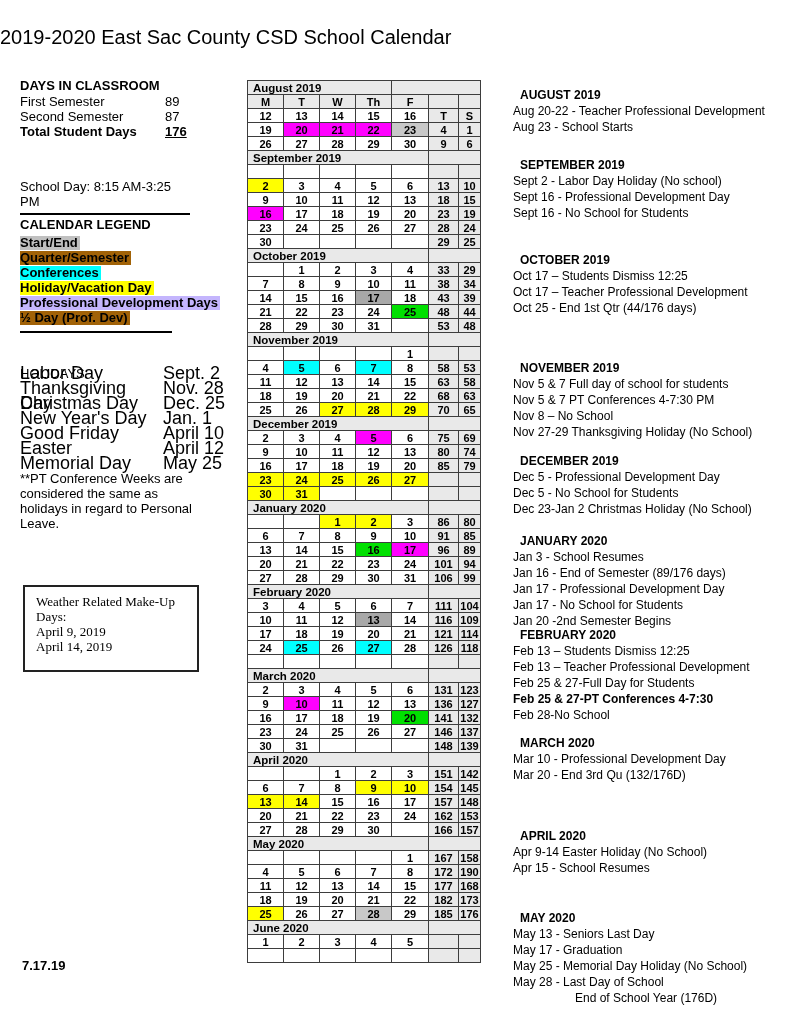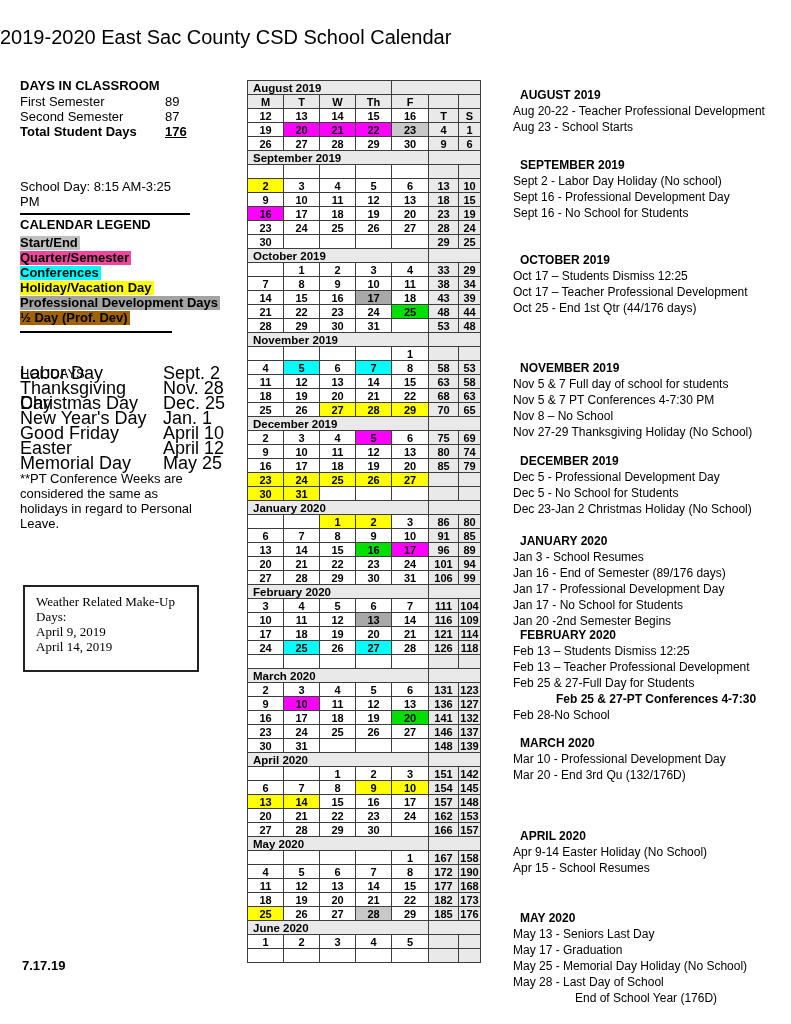--- a/index.html
+++ b/index.html
@@ -62,24 +62,24 @@
         <span class="k">Total Student Days</span>
         <span class="v u">176</span>
       </div>
     </div>
 
   <div id="school-day" class="abs">School Day: 8:15 AM-3:25 PM</div>
 
   <div class="abs lc-heading" style="top:217px;left:20px;">CALENDAR LEGEND</div>
   <div id="legend-list" class="abs">
       <div class="legend-item"><span style="background-color: rgb(192, 192, 192);">Start/End</span></div>
-      <div class="legend-item"><span style="background-color: #ec4899;">Quarter/Semester</span></div>
+      <div class="legend-item"><span style="background-color: #a16207;">Quarter/Semester</span></div>
       <div class="legend-item"><span style="background-color: rgb(0, 255, 255);">Conferences</span></div>
       <div class="legend-item"><span style="background-color: rgb(255, 255, 0);">Holiday/Vacation Day</span></div>
-      <div class="legend-item"><span style="background-color: #a3a3a3;">Professional Development Days</span></div>
+      <div class="legend-item"><span style="background-color: #c4b5fd;">Professional Development Days</span></div>
       <div class="legend-item"><span style="background-color: #a16207;">½ Day (Prof. Dev)</span></div>
     </div>
 
   <div id="divider" class="abs"></div>
 
   <div class="abs lc-text" style="top:366px;left:20px;">HOLIDAYS:</div>
   <div id="holidays" class="abs">
       <div class="hol-row">
         <span class="hn">Labor Day</span>
         <span class="hd">Sept. 2</span>
@@ -683,21 +683,21 @@
         <div class="event-line">Jan 16 - End of Semester (89/176 days)</div>
         <div class="event-line">Jan 17 - Professional Development Day</div>
         <div class="event-line">Jan 17 - No School for Students</div>
         <div class="event-line">Jan 20 -2nd Semester Begins</div>
       </div>
       <div class="event-section" style="top: 627px;">
         <div class="event-heading">FEBRUARY 2020</div>
         <div class="event-line">Feb 13 – Students Dismiss 12:25</div>
         <div class="event-line">Feb 13 – Teacher Professional Development</div>
         <div class="event-line">Feb 25 &amp; 27-Full Day for Students</div>
-        <div class="event-line" style="font-weight: bold; margin-left: 43px;">Feb 25 &amp; 27-PT Conferences 4-7:30</div>
+        <div class="event-line" style="font-weight: bold;">Feb 25 &amp; 27-PT Conferences 4-7:30</div>
         <div class="event-line">Feb 28-No School</div>
       </div>
       <div class="event-section" style="top: 735px;">
         <div class="event-heading">MARCH 2020</div>
         <div class="event-line">Mar 10 - Professional Development Day</div>
         <div class="event-line">Mar 20 - End 3rd Qu (132/176D)</div>
       </div>
       <div class="event-section" style="top: 828px;">
         <div class="event-heading">APRIL 2020</div>
         <div class="event-line">Apr 9-14 Easter Holiday (No School)</div>

